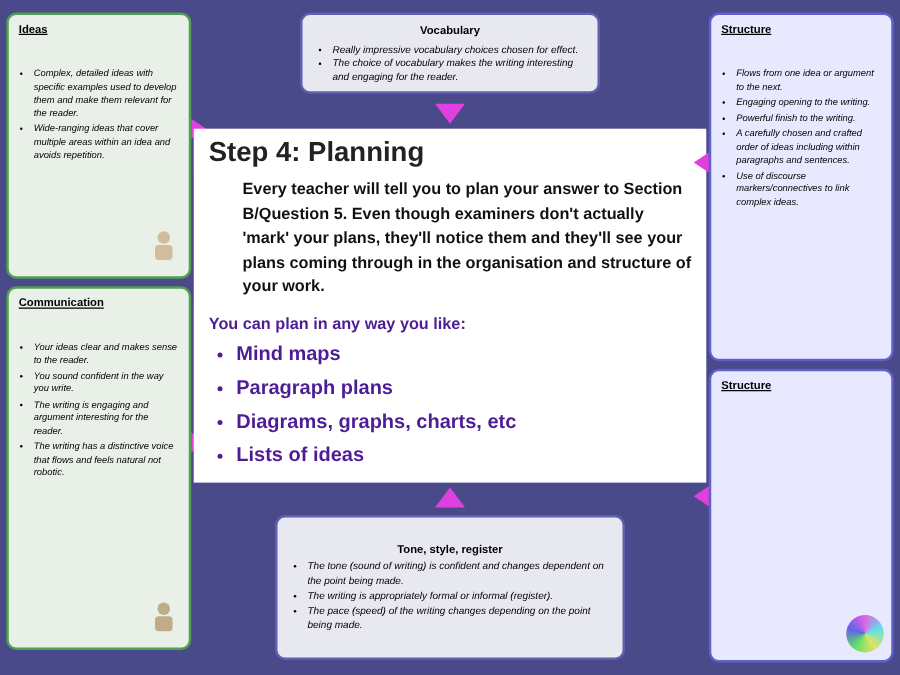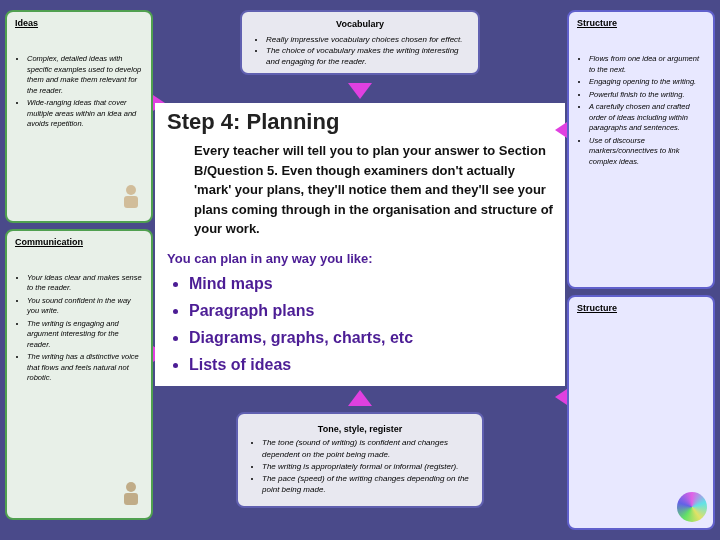--- a/index.html
+++ b/index.html
@@ -108,23 +108,23 @@
     .plan-list li {
       font-weight: bold;
       line-height: 1.7;
     }
 
     
     .tone-box {
       background: #e8e8f0;
       border: 2px solid #6060b0;
       border-radius: 8px;
-      padding: 10px 10px;
+      padding: 20px 10px;
       margin: 6px auto 0 auto;
-      width: 248px;
+      width: 280px;
       font-size: 8px;
     }
     .tone-box .tone-title {
       font-weight: bold;
       font-size: 9px;
       text-align: center;
       margin-bottom: 3px;
     }
     .tone-box ul {
       list-style: disc;

